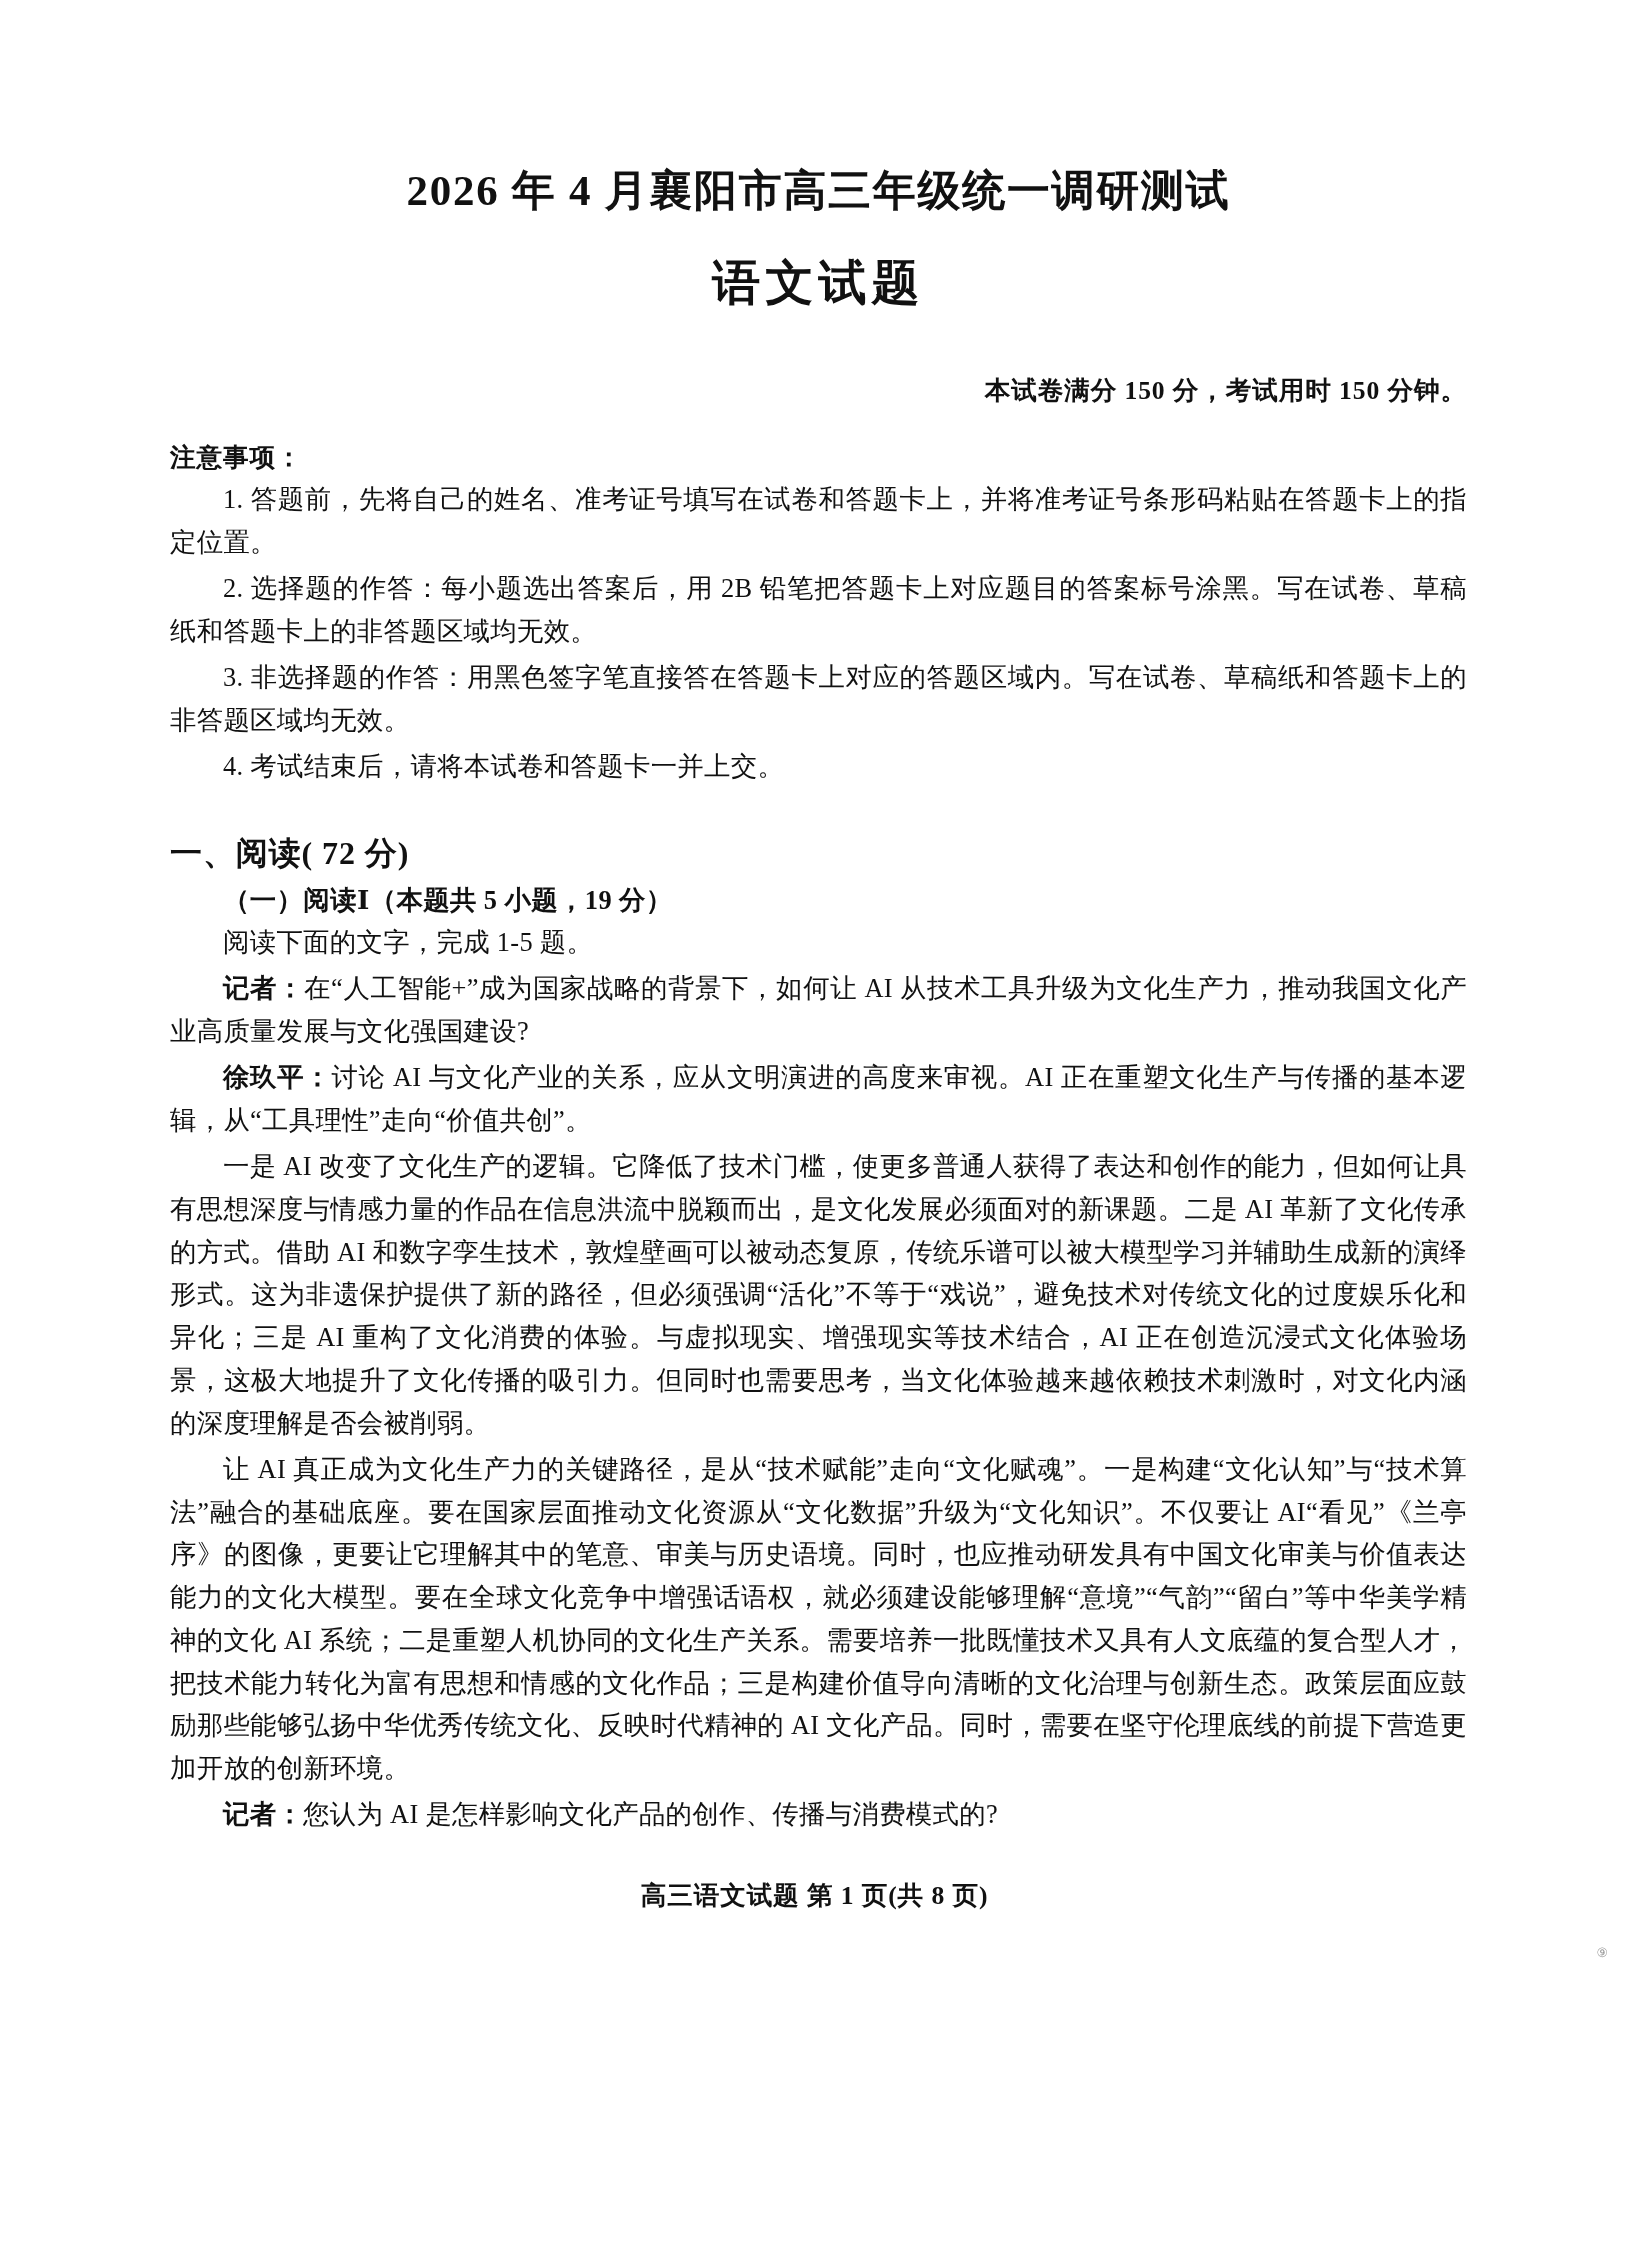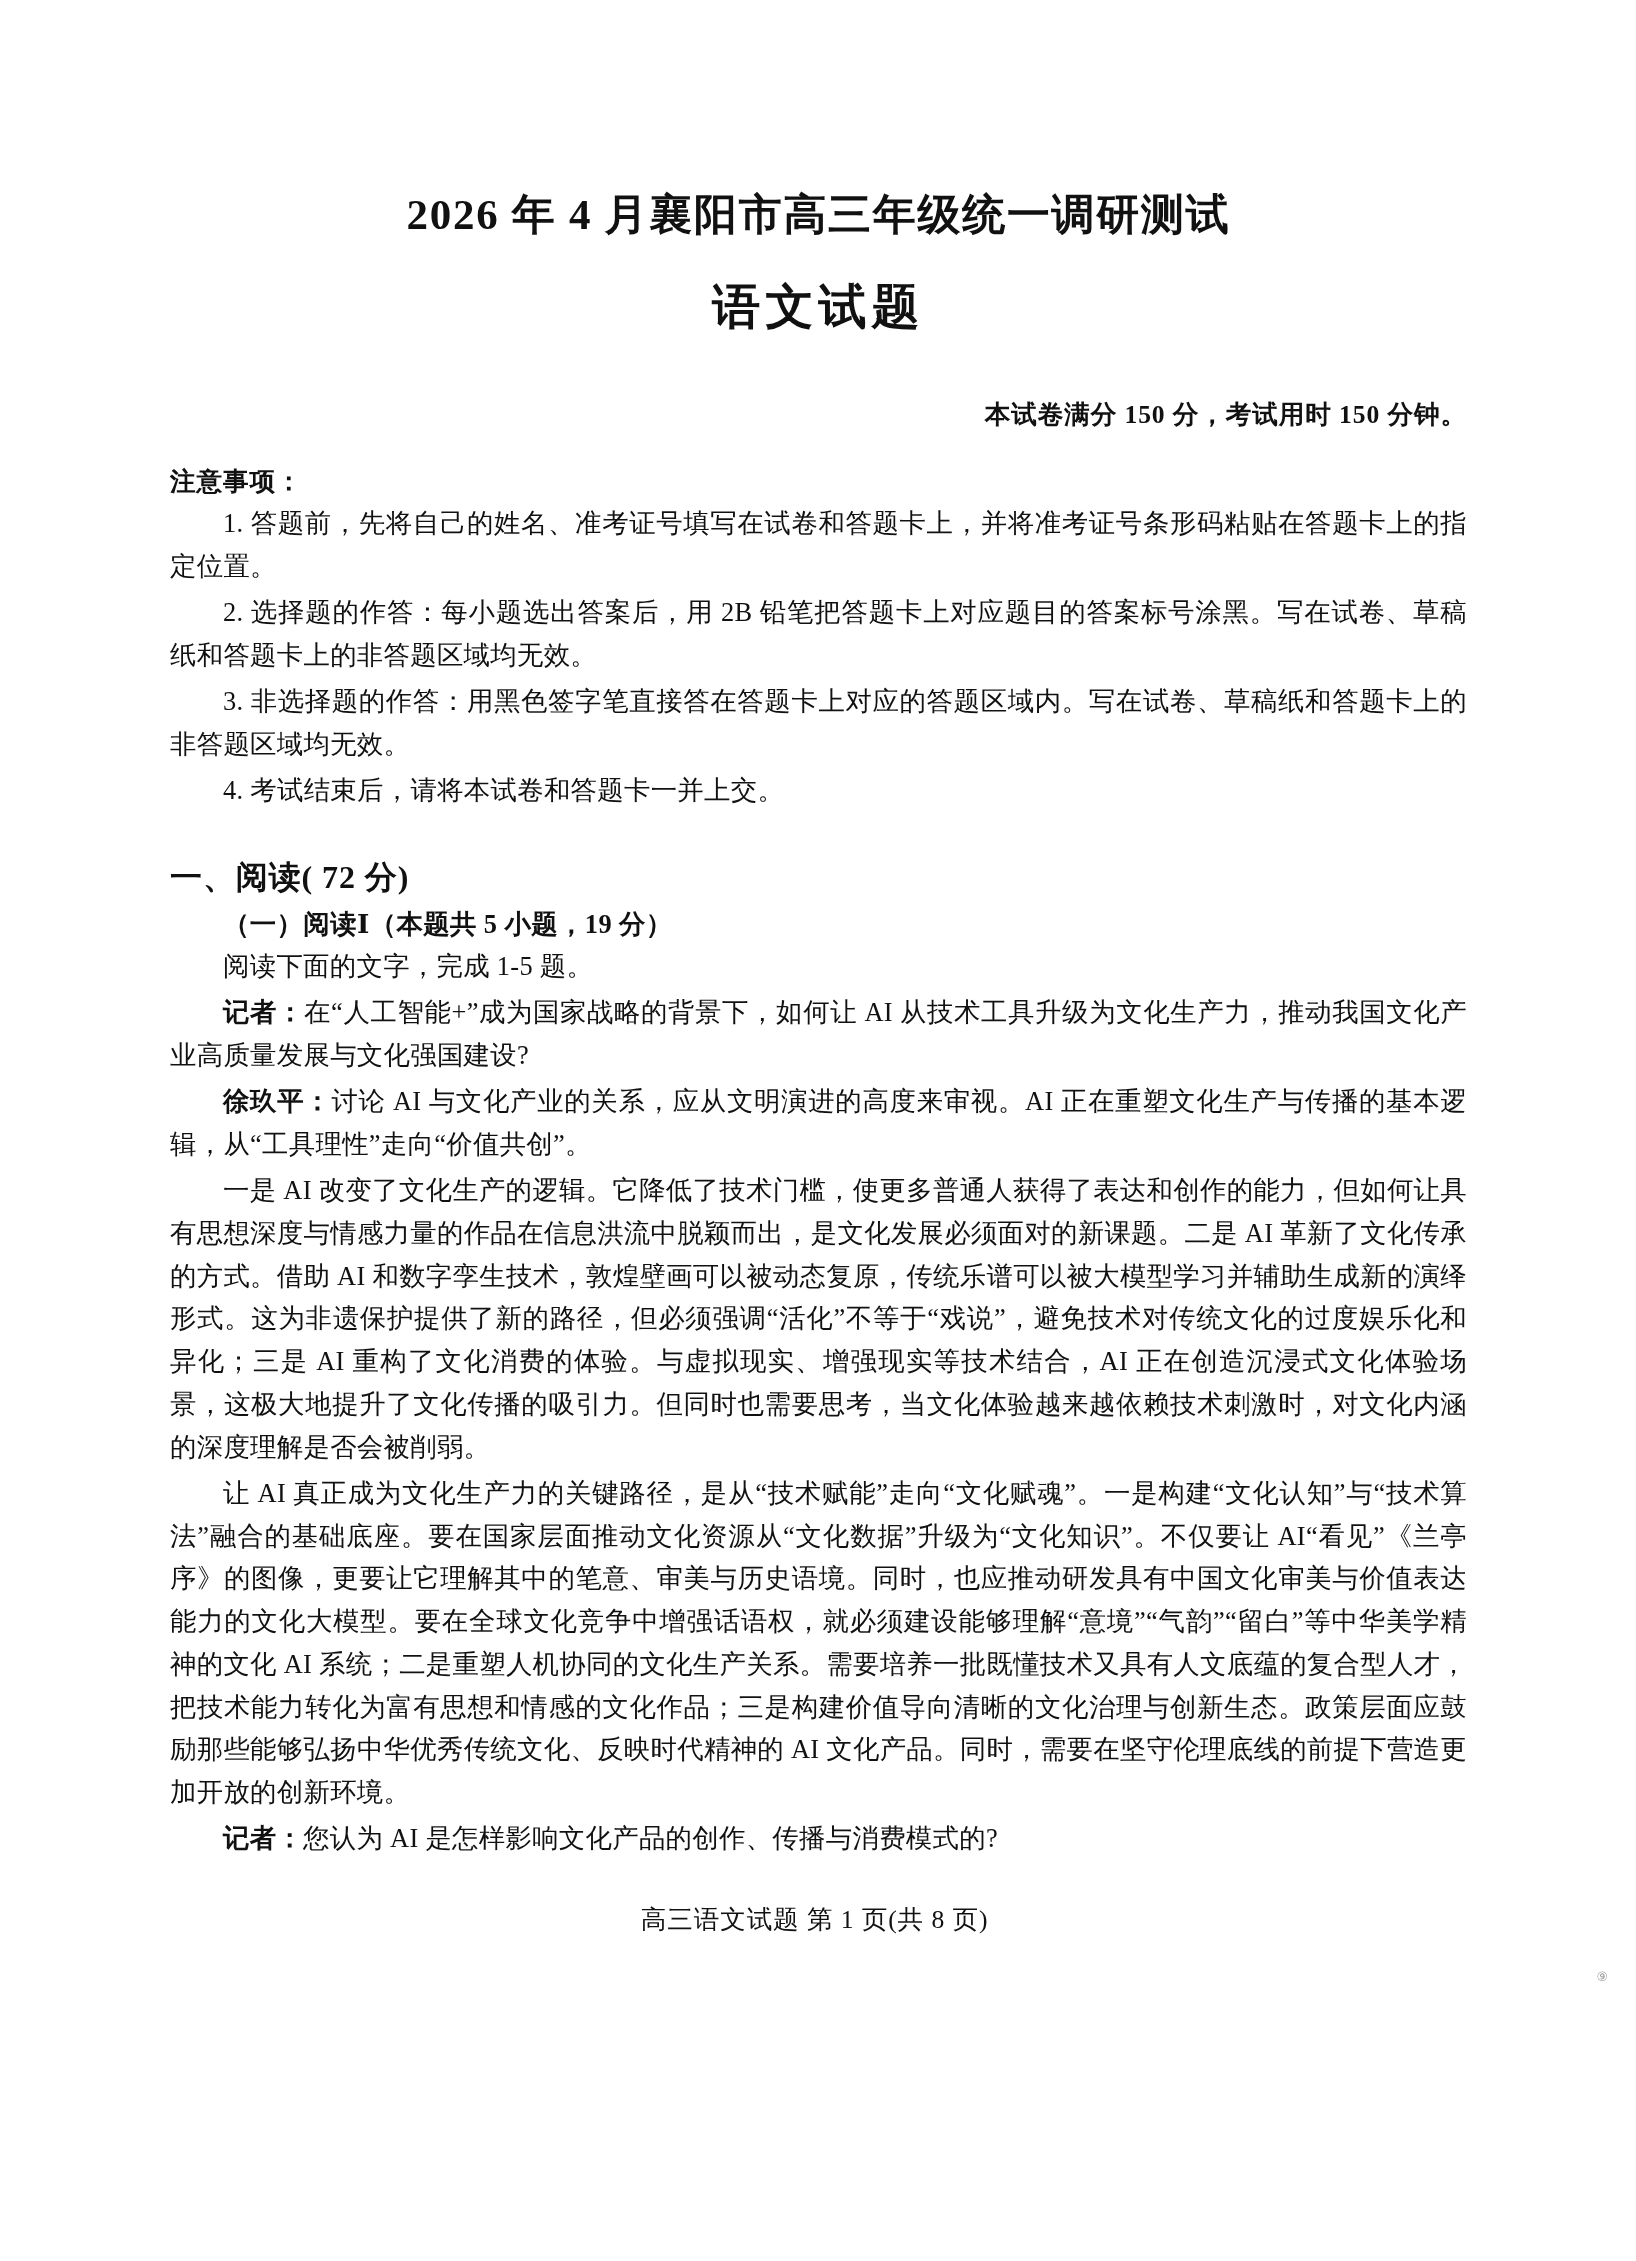--- a/index.html
+++ b/index.html
@@ -14,21 +14,20 @@
     color: #111111;
     position: relative;
     overflow: hidden;
   }
   .page {
     box-sizing: border-box;
     width: 1637px;
     height: 1995px;
     padding: 112px 170px 51px 170px;
     position: relative;
-    margin-top: 24px;
   }
   .doc-title {
     text-align: center;
     font-size: 43px;
     font-weight: bold;
     letter-spacing: 1.7px;
     margin: 51px 0 0 0;
     line-height: 1.3;
   }
   .doc-subtitle {
@@ -78,21 +77,21 @@
   .speaker {
     font-weight: bold;
   }
   .footer {
     position: absolute;
     left: 0;
     right: 8px;
     bottom: 82px;
     text-align: center;
     font-size: 25.6px;
-    font-weight: normal;
+    font-weight: bold;
     letter-spacing: 0.9px;
   }
   .corner-mark {
     position: absolute;
     right: 29px;
     bottom: 34px;
     font-size: 12.8px;
     color: #999999;
   }
 </style>

